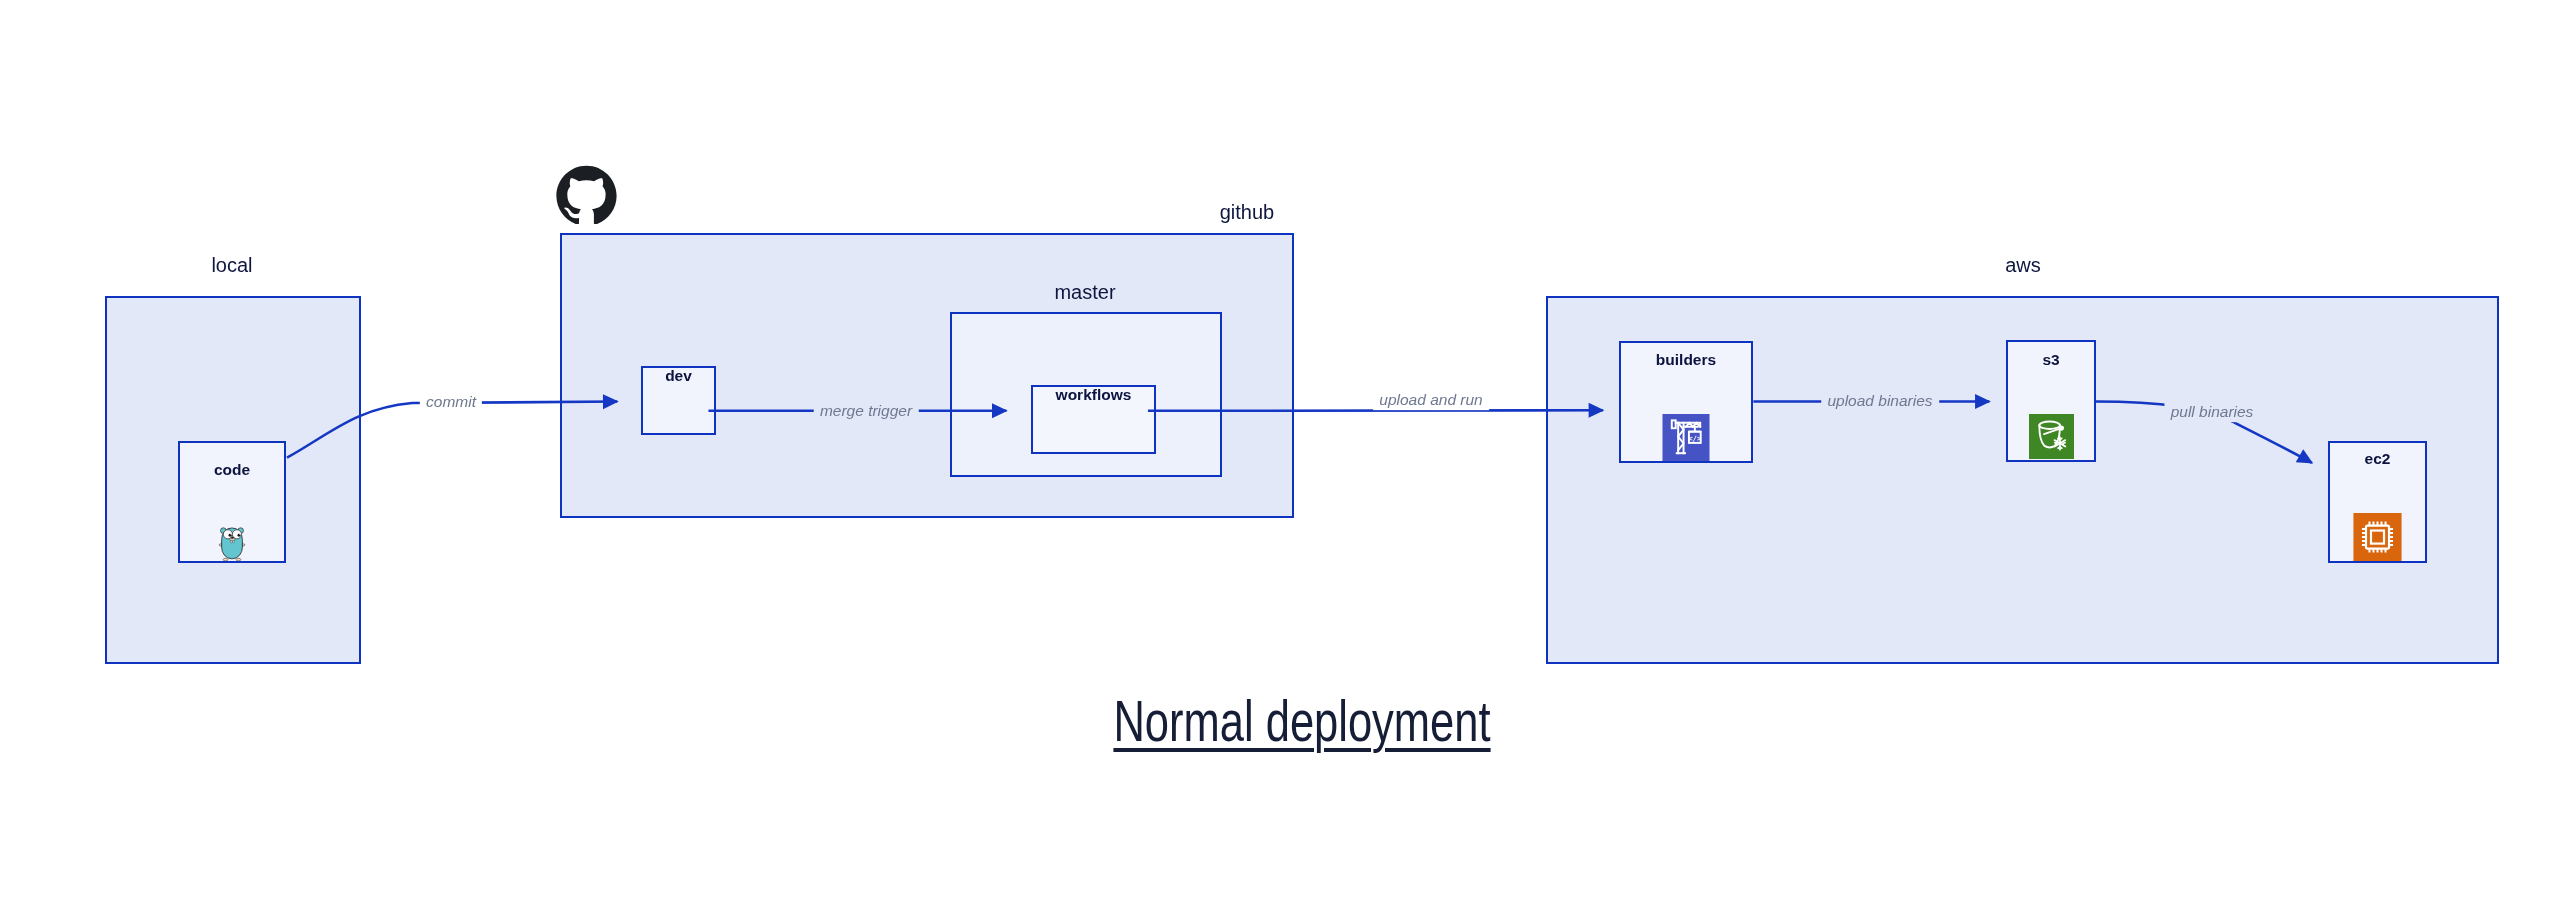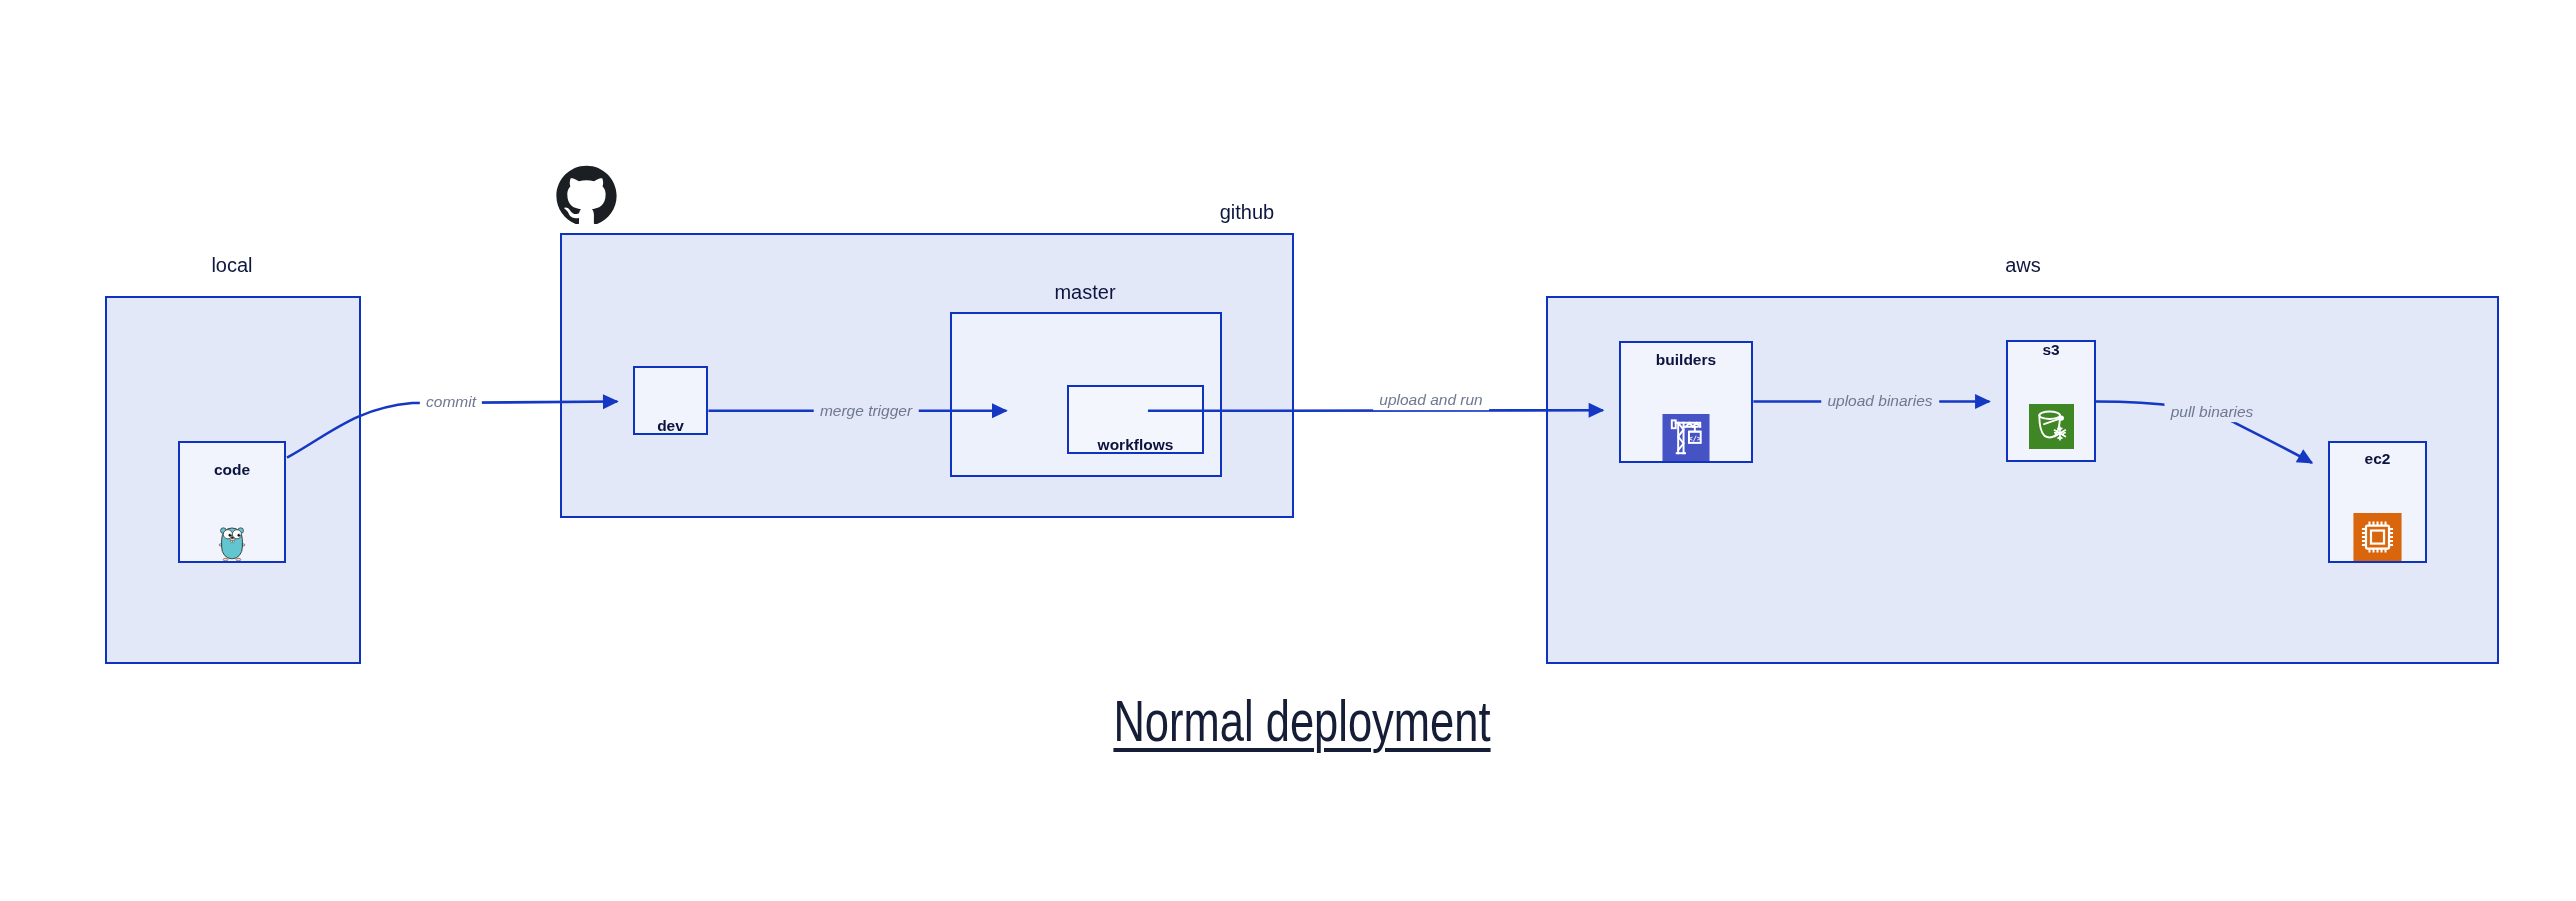--- a/index.html
+++ b/index.html
@@ -4,21 +4,21 @@
 <style>
   html,body{margin:0;padding:0;background:#ffffff;}
   .canvas{
     position:relative;width:2604px;height:902px;background:#ffffff;
     font-family:"Liberation Sans","DejaVu Sans",sans-serif;overflow:hidden;
   }
   .container-box{position:absolute;box-sizing:border-box;background:#e2e8f8;border:2.6px solid #0d33c0;}
   .nested-box{background:#edf1fb;}
   .node-box{position:absolute;box-sizing:border-box;background:#f1f4fd;border:2.6px solid #0d33c0;
     display:flex;flex-direction:column;align-items:center;gap:40px;}
-  .node-center{justify-content:flex-end;}
+  .node-center{justify-content:flex-start;margin-left:8px;}
   .container-label{position:absolute;transform:translateX(-50%);font-size:20px;font-weight:500;
     color:#0e163f;line-height:1;white-space:nowrap;}
   .node-label{font-weight:700;font-size:15.5px;color:#0c133f;line-height:1;white-space:nowrap;}
   .edge-layer{position:absolute;left:0;top:0;pointer-events:none;}
   .edge-label{position:absolute;transform:translate(-50%,-50%);font-style:italic;font-size:15.5px;
     color:#6f7890;line-height:1;padding:2.1px 6.2px;white-space:nowrap;}
   .bg-white{background:#ffffff;}
   .bg-outer{background:#e2e8f8;}
   .title-wrap{position:absolute;left:1302px;top:688px;transform:translateX(-50%);}
   .title-text{display:inline-block;font-size:58px;color:#161d36;line-height:1.15;
@@ -69,21 +69,21 @@
       <ellipse cx="31" cy="30" rx="3.2" ry="2" fill="#1c1c1c"></ellipse>
       <rect x="27.6" y="35.4" width="3.2" height="5.6" rx="1.2" fill="#ffffff" stroke="#2b2b2b" stroke-width="1"></rect>
       <rect x="31.2" y="35.4" width="3.2" height="5.6" rx="1.2" fill="#ffffff" stroke="#2b2b2b" stroke-width="1"></rect>
     </svg>
   </div>
 
   <div class="node-box node-center" style="left:633px;top:366px;width:75px;height:69px;">
     <span class="node-label">dev</span>
   </div>
 
-  <div class="node-box node-center" style="left:1067px;top:385px;width:137px;height:69px;background:#f4f6fd;">
+  <div class="node-box node-center" style="left:1023px;top:385px;width:125px;height:69px;background:#f4f6fd;">
     <span class="node-label">workflows</span>
   </div>
 
   <div class="node-box" style="left:1619px;top:341px;width:134px;height:122px;padding-top:9.3px;">
     <span class="node-label">builders</span>
     <svg class="icon-tile" style="margin-top:6.2px;" width="62" height="62" viewBox="0 0 48 48" aria-hidden="true">
       <rect x="0" y="0" width="48" height="48" fill="#4553c4"></rect>
       <g stroke="#ffffff" stroke-width="2" fill="none" stroke-linecap="square">
         <rect x="9.5" y="6.5" width="4" height="8"></rect>
         <path d="M16 9 L16 40 M21.5 9 L21.5 40"></path>
@@ -91,21 +91,21 @@
         <path d="M14.5 40 H23"></path>
         <path d="M13.5 9 H38.5 L38.5 13 M21.5 13 H36"></path>
         <path d="M24 13 L27.5 9 L31 13 L34.5 9 L38.5 13"></path>
         <path d="M33 13 V18 M28 18 H38"></path>
         <rect x="27" y="18" width="12" height="11.5"></rect>
       </g>
       <text x="33" y="27.5" fill="#ffffff" font-size="7.5" font-weight="bold" font-family="DejaVu Sans Mono, monospace" text-anchor="middle">&lt;/&gt;</text>
     </svg>
   </div>
 
-  <div class="node-box" style="left:2006px;top:340px;width:90px;height:122px;padding-top:0;">
+  <div class="node-box" style="left:2006px;top:340px;width:90px;height:122px;padding-top:10px;">
     <span class="node-label">s3</span>
     <svg class="icon-tile" style="margin-top:6.2px;" width="45" height="45" viewBox="0 0 48 48" aria-hidden="true">
       <rect x="0" y="0" width="48" height="48" fill="#3f8624"></rect>
       <g stroke="#ffffff" stroke-width="2" fill="none" stroke-linecap="round">
         <ellipse cx="22" cy="12" rx="11" ry="4"></ellipse>
         <path d="M11 12 C11 25 14 31.5 16.5 34 Q22 37.5 27.5 34 C30 31.5 33 25 33 12"></path>
         <path d="M16 21.5 L33 15.5"></path>
         <circle cx="34.5" cy="15" r="1.8" fill="#ffffff"></circle>
       </g>
       <g stroke="#ffffff" stroke-width="1.8" fill="none" stroke-linecap="round">

